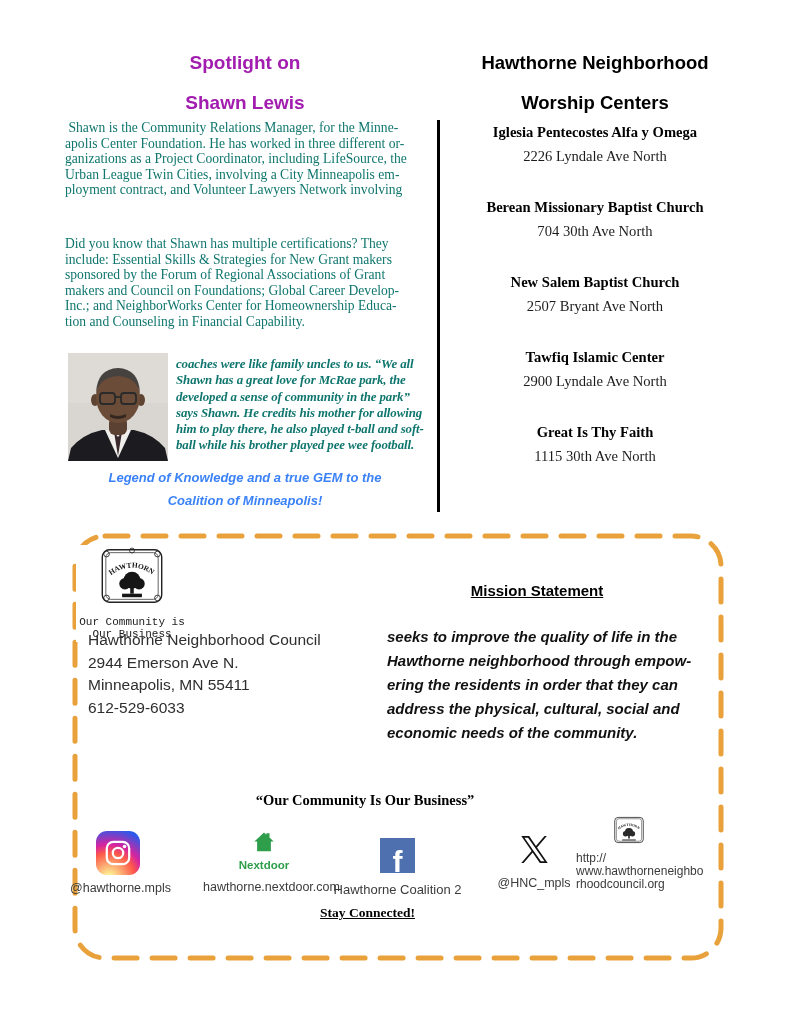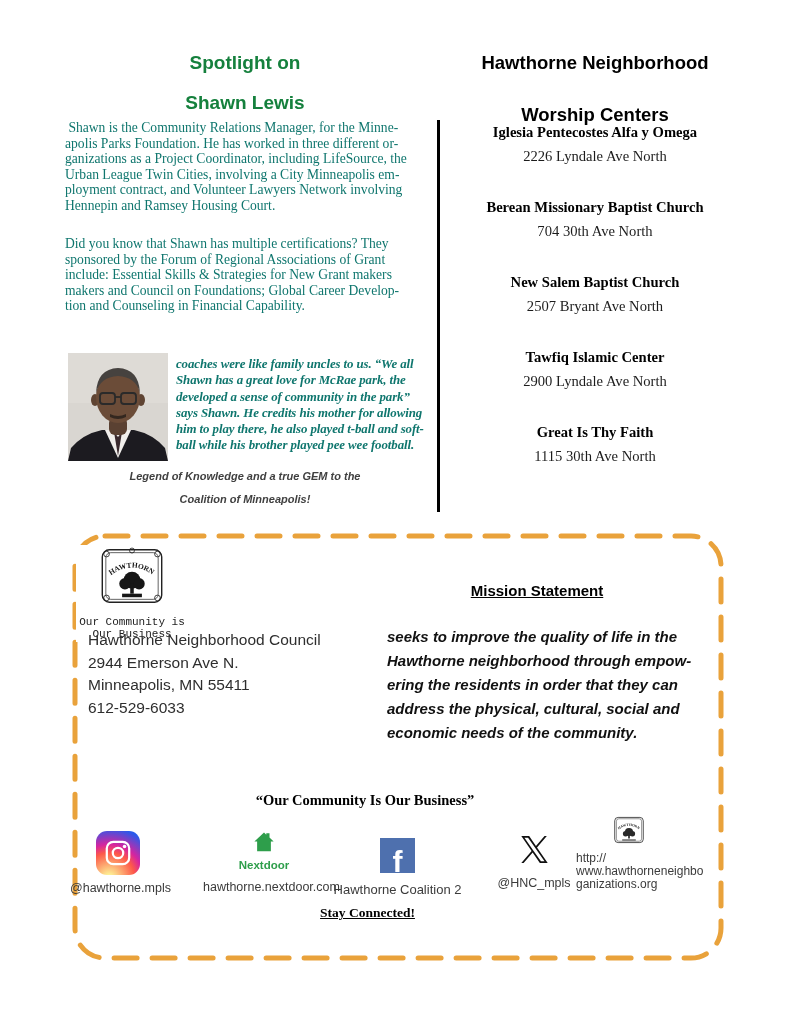--- a/index.html
+++ b/index.html
@@ -1,45 +1,45 @@
 <!DOCTYPE html>
 <html><head>
 <meta charset="utf-8">
 <style>
   html,body{margin:0;padding:0;background:#fff;}
   .page{position:relative;width:791px;height:1024px;background:#ffffff;overflow:hidden;
         font-family:"Liberation Sans",sans-serif;color:#1f1f1f;}
 
   
   .col-title{position:absolute;left:50px;width:390px;text-align:center;
-             font-family:"Liberation Sans",sans-serif;font-weight:bold;font-size:19px;color:#15803d;}
+             font-family:"Liberation Sans",sans-serif;font-weight:bold;font-size:19px;color:#a21caf;}
   #spot-title1{top:52px;}
   #spot-title2{top:92px;}
   .serif-lines{position:absolute;font-family:"Liberation Serif",serif;font-size:13.6px;
                line-height:15.6px;color:#0f766e;}
   .serif-lines div{white-space:pre;}
   #para1{left:65px;top:120px;}
   #para2{left:65px;top:236px;}
 
   #photo{position:absolute;left:68px;top:353px;width:100px;height:108px;}
   #quote{left:176px;top:356px;font-weight:bold;font-style:italic;font-size:12.9px;
          line-height:16.3px;letter-spacing:-0.1px;}
   .caption{position:absolute;left:50px;width:390px;text-align:center;
-           font-weight:bold;font-style:italic;font-size:11px;color:#404040;}
+           font-weight:bold;font-style:italic;font-size:13px;color:#3b82f6;}
   #caption1{top:470px;}
   #caption2{top:493px;}
 
   
   #divider{position:absolute;left:437px;top:120px;width:3px;height:392px;background:#000;}
 
   
   .rcol-title{position:absolute;left:450px;width:290px;text-align:center;
               font-weight:bold;font-size:18.5px;color:#000;}
   #worship-title1{top:52px;}
-  #worship-title2{top:104px;}
+  #worship-title2{top:92px;}
   #worship-list{position:absolute;left:450px;top:124px;width:290px;text-align:center;
                 font-family:"Liberation Serif",serif;}
   .center-item{margin-bottom:34px;}
   .center-name{font-weight:bold;font-size:14.6px;color:#000;margin-bottom:7px;}
   .center-addr{font-size:14.6px;color:#1c1c1c;}
 
   
   #box-border{position:absolute;left:72px;top:533px;}
   #logo-block{position:absolute;left:76px;top:545px;width:112px;background:#fff;
               text-align:center;padding:2px 0;}
@@ -79,31 +79,31 @@
 </head>
 <body>
 
 <div class="page">
 
   <div class="col-title" id="spot-title1">Spotlight on</div>
   <div class="col-title" id="spot-title2">Shawn Lewis</div>
 
   <div class="serif-lines" id="para1">
       <div> Shawn is the Community Relations Manager, for the Minne-</div>
-      <div>apolis Parks Foundation. He has worked in three different or-</div>
+      <div>apolis Center Foundation. He has worked in three different or-</div>
       <div>ganizations as a Project Coordinator, including LifeSource, the</div>
       <div>Urban League Twin Cities, involving a City Minneapolis em-</div>
       <div>ployment contract, and Volunteer Lawyers Network involving</div>
-      <div>Hennepin and Ramsey Housing Court.</div>
     </div>
   <div class="serif-lines" id="para2">
       <div>Did you know that Shawn has multiple certifications? They</div>
+      <div>include: Essential Skills &amp; Strategies for New Grant makers</div>
       <div>sponsored by the Forum of Regional Associations of Grant</div>
-      <div>include: Essential Skills &amp; Strategies for New Grant makers</div>
       <div>makers and Council on Foundations; Global Career Develop-</div>
+      <div>Inc.; and NeighborWorks Center for Homeownership Educa-</div>
       <div>tion and Counseling in Financial Capability.</div>
     </div>
 
   <div id="photo">
     <svg width="100" height="108" viewBox="0 0 100 108">
       <rect width="100" height="108" fill="#d9d6d1"></rect>
       <rect width="100" height="50" fill="#dedbd6"></rect>
       <path d="M0 108 L3 95 Q15 81 34 77 L66 77 Q85 81 97 95 L100 108 Z" fill="#1c1b20"></path>
       <path d="M37 77 L50 105 L63 77 Z" fill="#f1efec"></path>
       <path d="M46 79 L50 103 L54 79 L50 84 Z" fill="#3a2a2e"></path>
@@ -254,19 +254,19 @@
         <circle cx="50" cy="47" r="12" fill="#2a2a2a"></circle>
         <circle cx="40" cy="52" r="8" fill="#2a2a2a"></circle>
         <circle cx="60" cy="52" r="8" fill="#2a2a2a"></circle>
         <rect x="47.5" y="52" width="5" height="14" fill="#2a2a2a"></rect>
         <rect x="30" y="68" width="40" height="5" fill="#777"></rect>
       </svg>
     </div>
     <div id="url-lines">
         <div>http://</div>
         <div>www.hawthorneneighbo</div>
-        <div>ganizations.org</div>
+        <div>rhoodcouncil.org</div>
       </div>
   </div>
 
   <div id="stay-connected">Stay Connected!</div>
 
 </div>
 
 </body></html>

